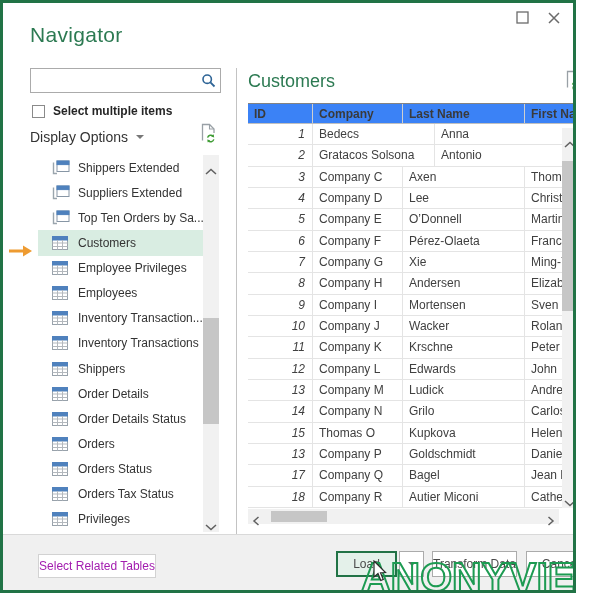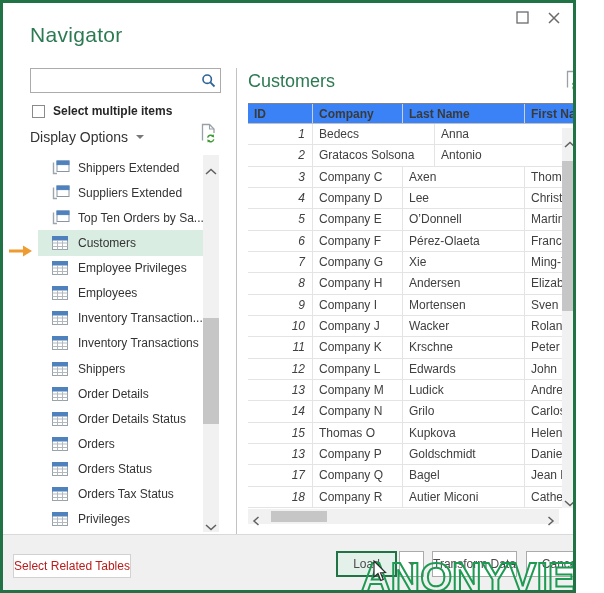--- a/index.html
+++ b/index.html
@@ -63,21 +63,21 @@
   .td,.th{box-sizing:border-box;display:flex;align-items:center;font-size:12px;overflow:hidden;white-space:nowrap;}
   .th{font-weight:bold;color:#3a3a3a;border-right:1px solid #cfcfcf;padding-left:6px;}
   .td{color:#404040;border-right:1px solid #e4e4e4;padding-left:6px;}
   .c0{width:65px;flex:none;} .c1{width:90px;flex:none;} .c2{width:122px;flex:none;} .c3{width:63px;flex:1;border-right:none;}
   .td.c0{justify-content:flex-end;padding-right:7px;padding-left:0;font-style:italic;}
   
   .footer{position:absolute;left:0;right:0;top:531px;bottom:0;background:#f0f0f0;border-top:1px solid #d9d9d9;}
   .btn{position:absolute;box-sizing:border-box;background:#fff;border:1px solid #c2c2c2;
     font-family:"Liberation Sans",sans-serif;font-size:12px;color:#4a4a4a;
     display:flex;align-items:center;justify-content:center;padding:0;}
-  .btn-related{left:10px;top:551px;width:118px;height:24px;color:#b91c1c;border-color:#d2d2d2;}
+  .btn-related{left:35px;top:551px;width:118px;height:24px;color:#a21caf;border-color:#d2d2d2;}
   .btn-load{left:333px;top:548px;width:61px;height:26px;background:#e4f1ea;border:2px solid #217346;}
   .btn-load-drop{left:396px;top:548px;width:25px;height:26px;border-color:#ababab;}
   .btn-transform{left:429px;top:548px;width:85px;height:26px;border-color:#ababab;}
   .btn-cancel{left:523px;top:548px;width:69px;height:26px;border-color:#ababab;}
   .drop-caret{width:0;height:0;border-left:4px solid transparent;border-right:4px solid transparent;border-top:4px solid #666;}
   
   .watermark{position:absolute;left:358px;top:551px;font-size:41px;font-weight:bold;letter-spacing:0px;
     color:transparent;-webkit-text-stroke:2px #1d9b52;white-space:nowrap;pointer-events:none;}
   .cursor{position:absolute;left:369px;top:557px;pointer-events:none;}
 </style>

